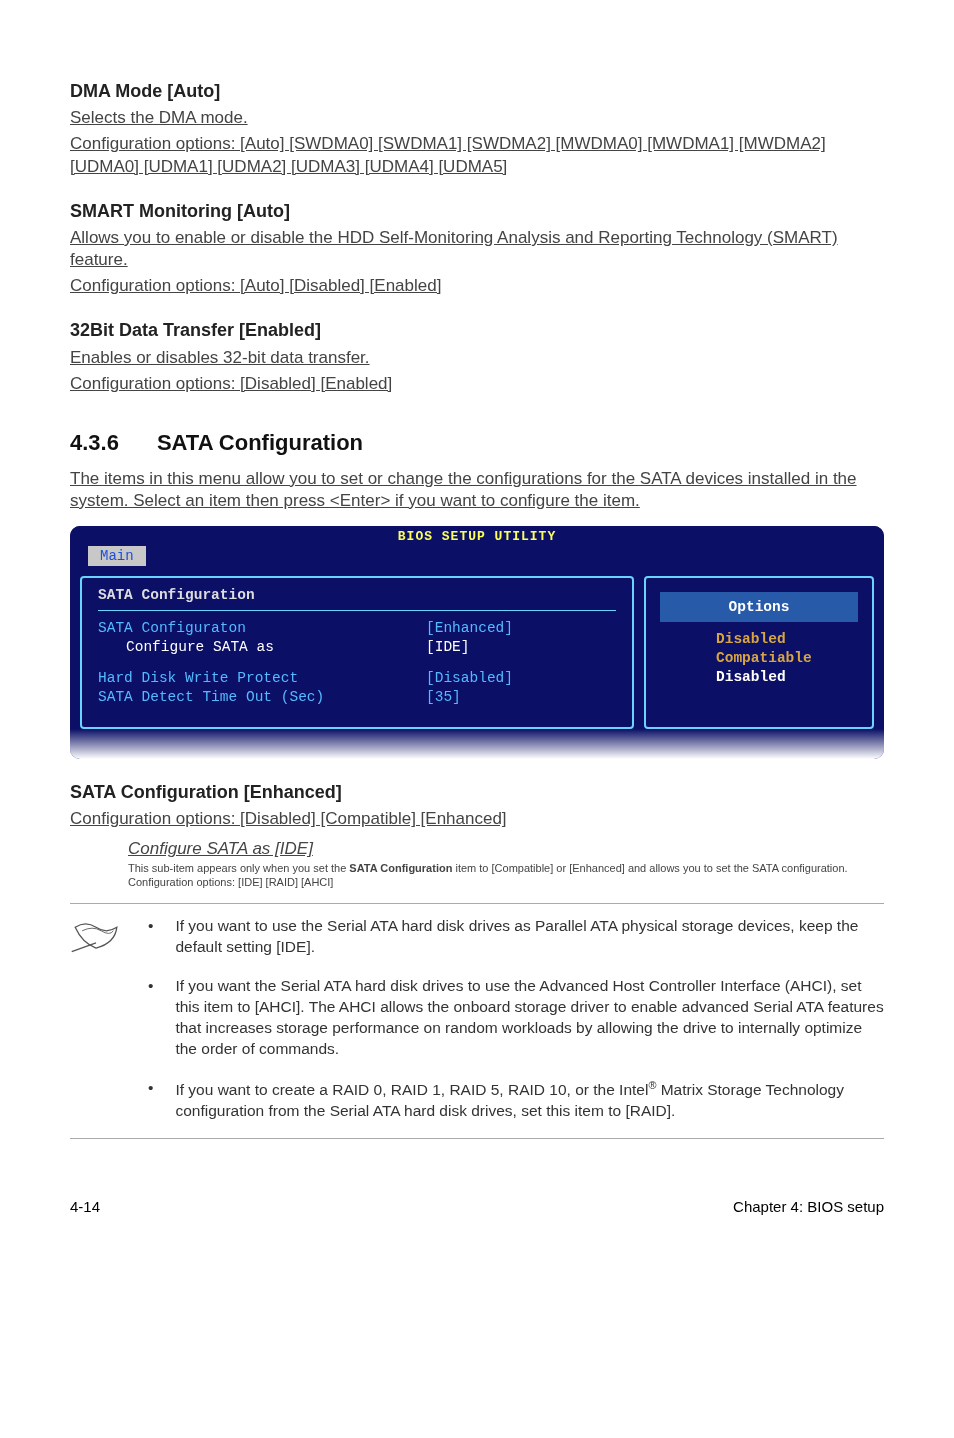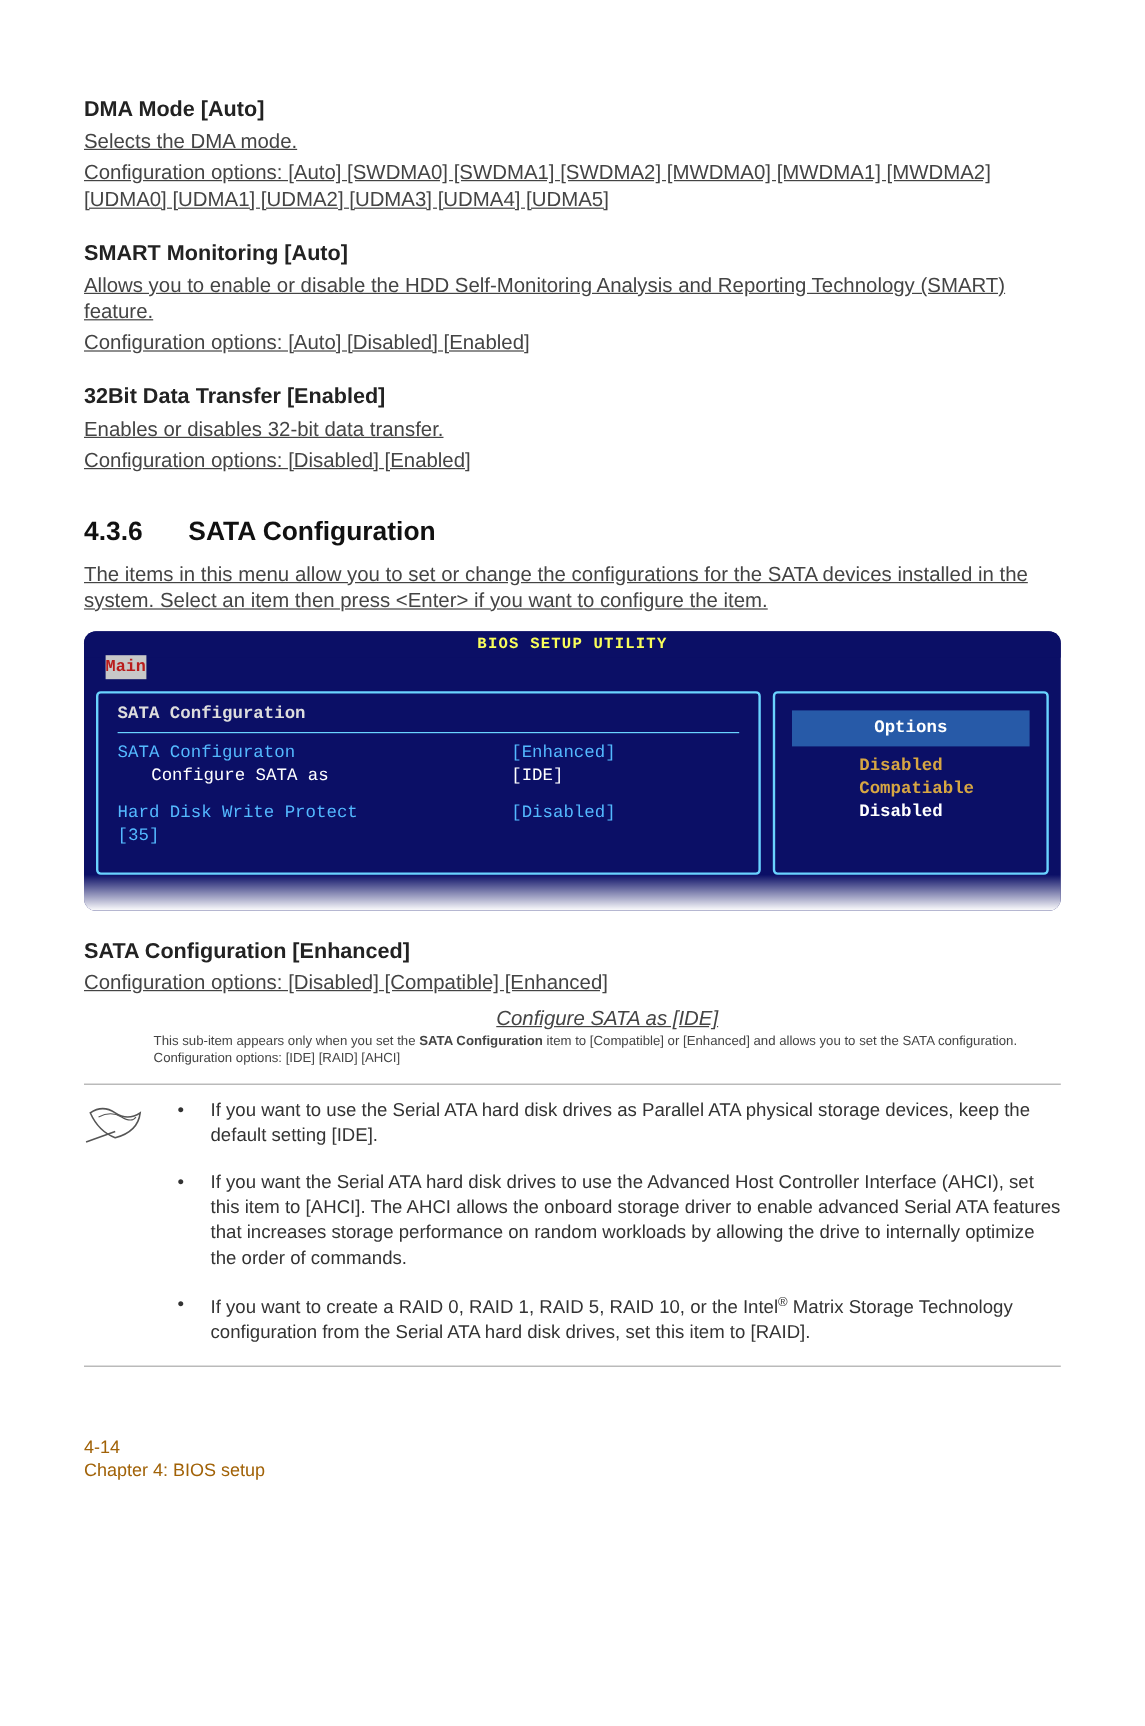--- a/index.html
+++ b/index.html
@@ -48,25 +48,25 @@
     font-size: 13px;
     text-align: center;
     padding: 3px 0 2px 0;
     letter-spacing: 1px;
   }
   .bios-tab {
     position: absolute;
     top: 20px;
     left: 18px;
     background: #c8c8c8;
-    color: #b91c1c;
-    font-family: "Courier New", monospace;
-    font-weight: bold;
+    color: #1d4ed8;
+    font-family: "Courier New", monospace;
+    font-weight: normal;
     font-size: 14px;
-    padding: 1px 0;
+    padding: 1px 12px;
   }
   .bios-body {
     display: flex;
     padding: 28px 10px 30px 10px;
     gap: 10px;
     align-items: stretch;
   }
   .bios-left {
     flex: 1;
     border: 2px solid #6ad3ff;
@@ -107,42 +107,41 @@
     margin-left: 44px;
   }
   .bios-right .opt { color: #d7a642; font-weight: bold; }
   .bios-right .opt-sel { color: #ffffff; font-weight: bold; }
   .bios-fade {
     position:absolute; bottom:0; left:0; right:0; height:30px;
     background: linear-gradient(to bottom, rgba(11,15,102,0) 0%, #ffffff 100%);
     pointer-events:none;
   }
   .sub-block { margin: 8px 0 8px 58px; }
-  .sub-block .underline { text-decoration: underline; font-style: italic; font-size: 17px; color: #444; text-align: center; }
+  .sub-block .underline { text-decoration: underline; font-style: italic; font-size: 17px; color: #444; }
   .sub-block p { font-size: 11px; color: #444; }
   .note-wrap {
     border-top: 1px solid #aaa;
     border-bottom: 1px solid #aaa;
     margin-top: 14px;
     padding: 12px 0 16px 0;
     display: flex;
     gap: 26px;
   }
   .note-icon svg { width: 52px; height: 40px; }
   .note-list { flex: 1; }
   .note-list .item { display: flex; gap: 22px; margin-bottom: 18px; font-size: 15.5px; color: #333; line-height: 1.35; }
   .note-list .item:last-child { margin-bottom: 0; }
   .note-list .bullet { flex: 0 0 auto; }
   .footer {
     display: flex;
     justify-content: space-between;
     font-size: 15px;
-    color: #a16207;
+    color: #000000;
     margin-top: 58px;
-    flex-direction: column;
   }
   b { font-weight: bold; }
   sup { font-size: 0.7em; }
 </style>
 </head>
 <body>
 
 <h3 class="sub-heading">DMA Mode [Auto]</h3>
 <p class="body-text">Selects the DMA mode.</p>
 <p class="body-text">Configuration options: [Auto] [SWDMA0] [SWDMA1] [SWDMA2] [MWDMA0] [MWDMA1] [MWDMA2] [UDMA0] [UDMA1] [UDMA2] [UDMA3] [UDMA4] [UDMA5]</p>
@@ -173,20 +172,21 @@
       <div class="row">
         <span class="lbl indent">Configure SATA as</span>
         <span class="val-white">[IDE]</span>
       </div>
       <div style="height:12px"></div>
       <div class="row">
         <span class="lbl">Hard Disk Write Protect</span>
         <span>[Disabled]</span>
       </div>
       <div class="row">
+        <span class="lbl">SATA Detect Time Out (Sec)</span>
         <span>[35]</span>
       </div>
     </div>
     <div class="bios-right">
       <div class="opthdr">Options</div>
       <div class="optbody">
         <div class="opt">Disabled</div>
         <div class="opt">Compatiable</div>
         <div class="opt-sel">Disabled</div>
       </div>

